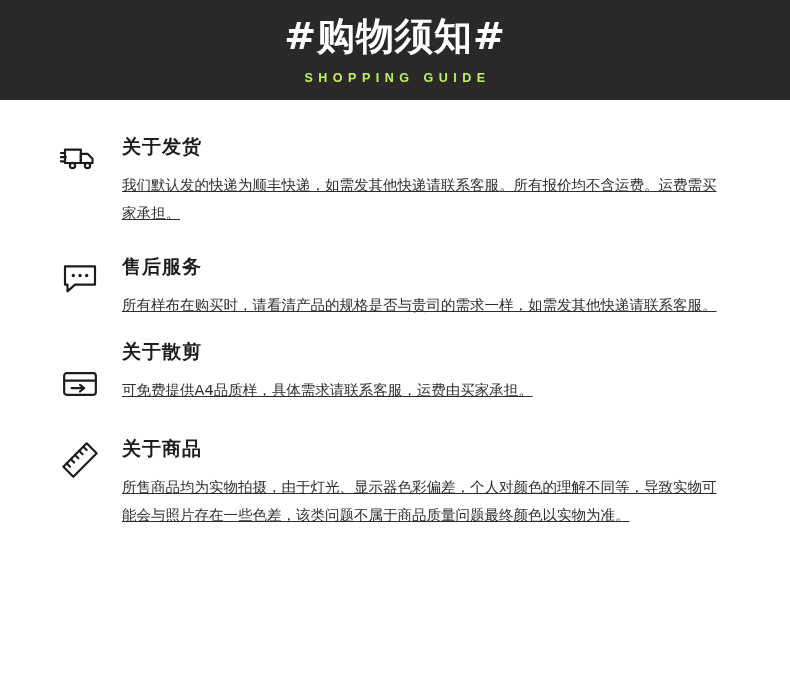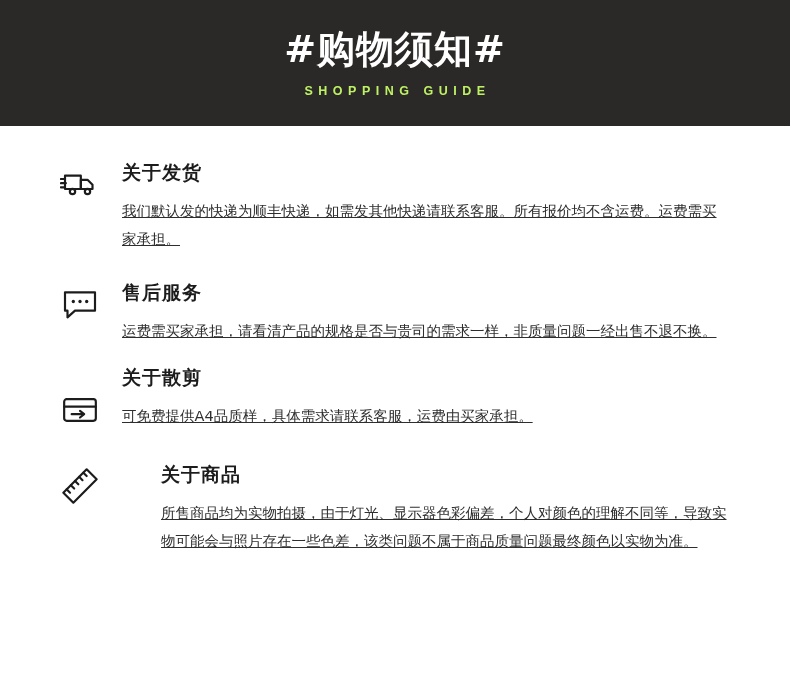--- a/index.html
+++ b/index.html
@@ -16,21 +16,21 @@
   }
   .page {
     width: 790px;
     height: 689px;
     position: relative;
     background: #ffffff;
   }
   
   .banner {
     width: 790px;
-    height: 126px;
+    height: 100px;
     background: #2b2927;
     display: flex;
     flex-direction: column;
     align-items: center;
     justify-content: center;
     box-sizing: border-box;
   }
   .banner-title {
     color: #ffffff;
     font-size: 38px;
@@ -89,21 +89,21 @@
     color: #2e2e2e;
     margin: 0;
     max-width: 625px;
     font-family: "DejaVu Sans", "Liberation Sans", sans-serif;
     text-decoration: underline;
   }
   
   .section.s1 { margin-bottom: 26px; }
   .section.s2 { margin-bottom: 20px; }
   .section.s3 { margin-bottom: 32px; align-items: flex-end; }
-  .section.s4 { margin-bottom: 0; gap: 39px; }
+  .section.s4 { margin-bottom: 0; }
 </style>
 </head>
 <body>
 
 <div class="page">
 
   <div class="banner">
     <div class="banner-title">#购物须知#</div>
     <div class="banner-sub">SHOPPING GUIDE</div>
   </div>
@@ -134,21 +134,21 @@
           <svg width="40" height="40" viewBox="0 0 48 48" fill="none" stroke="#1c1c1c" stroke-width="2.6" stroke-linecap="round" stroke-linejoin="round">
             <path d="M6 10h36v22H18l-9 8v-8H6z"></path>
             <circle cx="16" cy="21" r="2" fill="#1c1c1c" stroke="none"></circle>
             <circle cx="24" cy="21" r="2" fill="#1c1c1c" stroke="none"></circle>
             <circle cx="32" cy="21" r="2" fill="#1c1c1c" stroke="none"></circle>
           </svg>
         </span>
       </div>
       <div class="text-col">
         <h3 class="sec-title">售后服务</h3>
-        <p class="sec-body">运费需买家承担，请看清产品的规格是否与贵司的需求一样，非质量问题一经出售不退不换。</p>
+        <p class="sec-body">所有样布在购买时，请看清产品的规格是否与贵司的需求一样，如需发其他快递请联系客服。</p>
       </div>
     </div>
 
     <div class="section s3">
       <div class="icon-col">
         <span class="icon-box">
           <svg width="40" height="40" viewBox="0 0 48 48" fill="none" stroke="#1c1c1c" stroke-width="2.6" stroke-linecap="round" stroke-linejoin="round">
             <rect x="5" y="11" width="38" height="26" rx="3"></rect>
             <path d="M5 20h38"></path>
             <path d="M14 29h14"></path>

